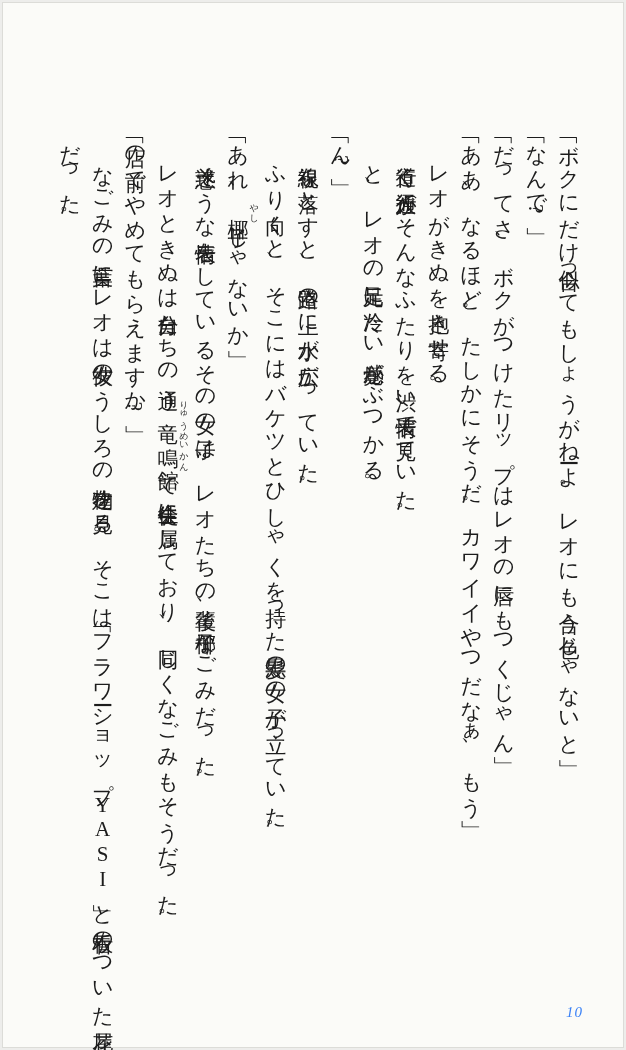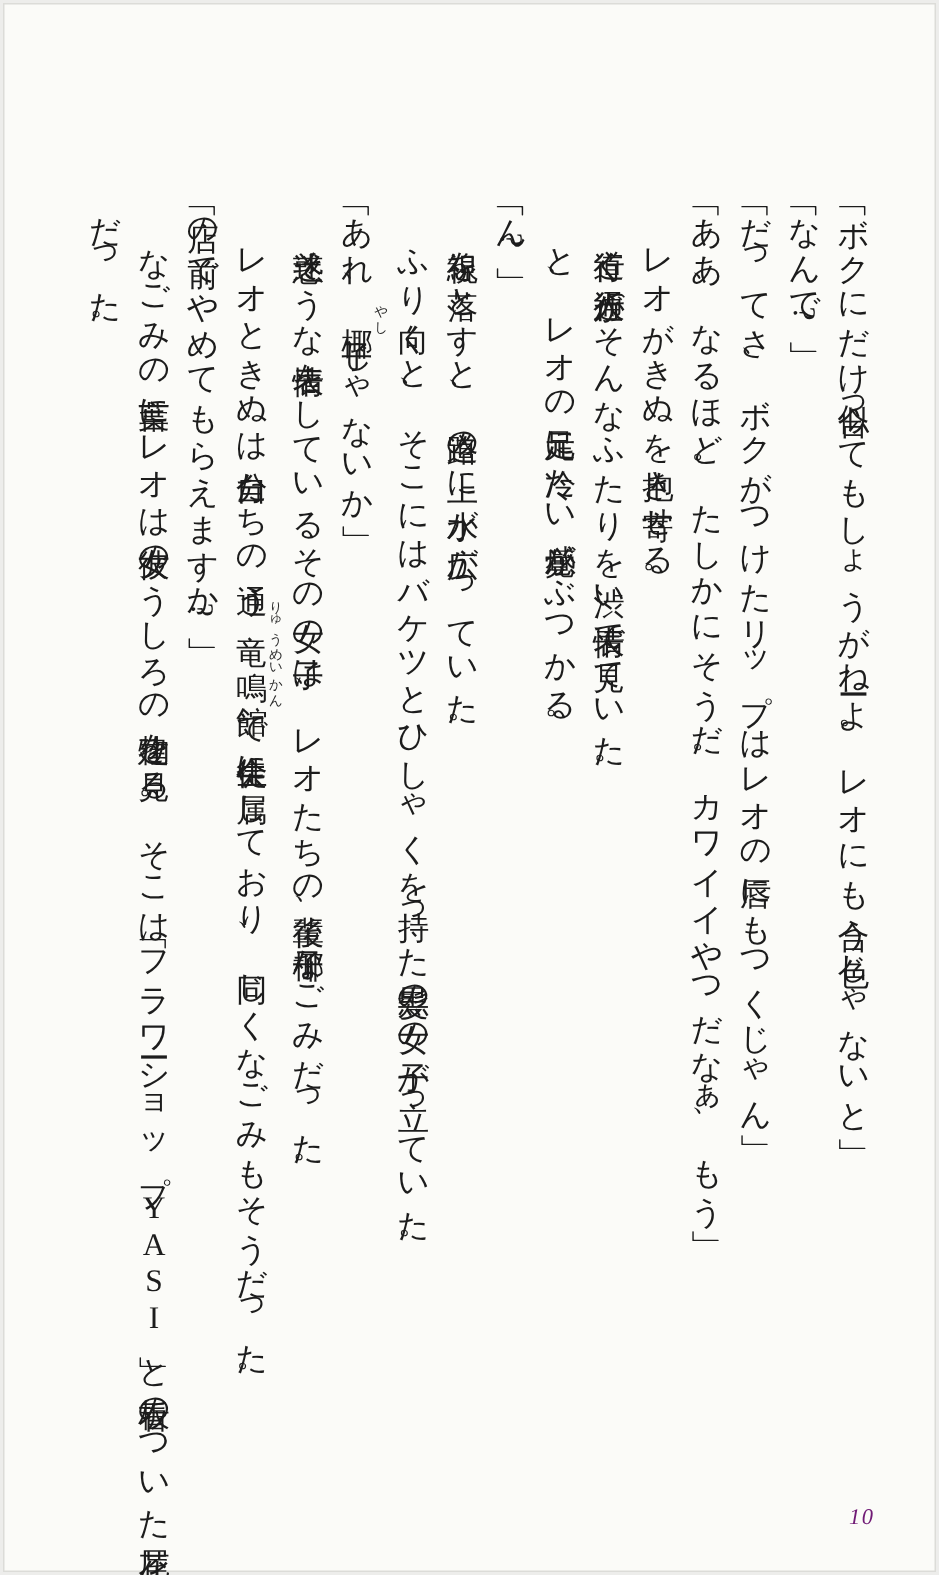--- a/index.html
+++ b/index.html
@@ -51,21 +51,21 @@
   }
   .upright {
     text-orientation: upright;
   }
   .page-number {
     position: absolute;
     right: 40px;
     bottom: 26px;
     font-style: italic;
     font-size: 15px;
-    color: #701a75;
+    color: #3b82f6;
     letter-spacing: 1px;
   }
 </style>
 </head>
 <body>
 
 <div class="page">
   <div class="text-area" id="text-area">
       <p class="line">「ボクにだけ似合ってもしょうがねーよ。レオにも合う色じゃないと」</p>
       <p class="line">「なんで?」</p>

